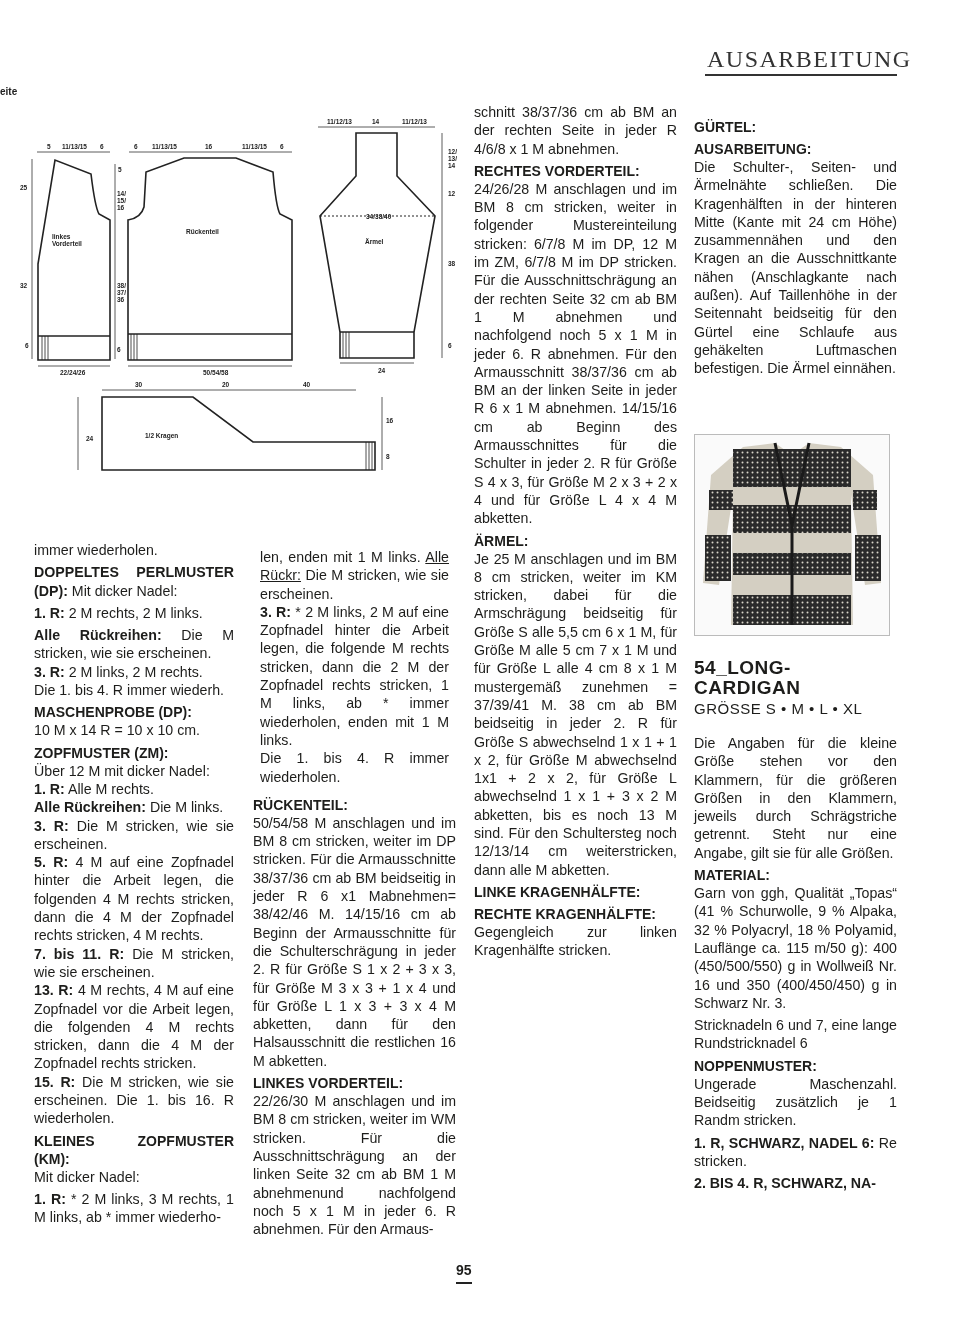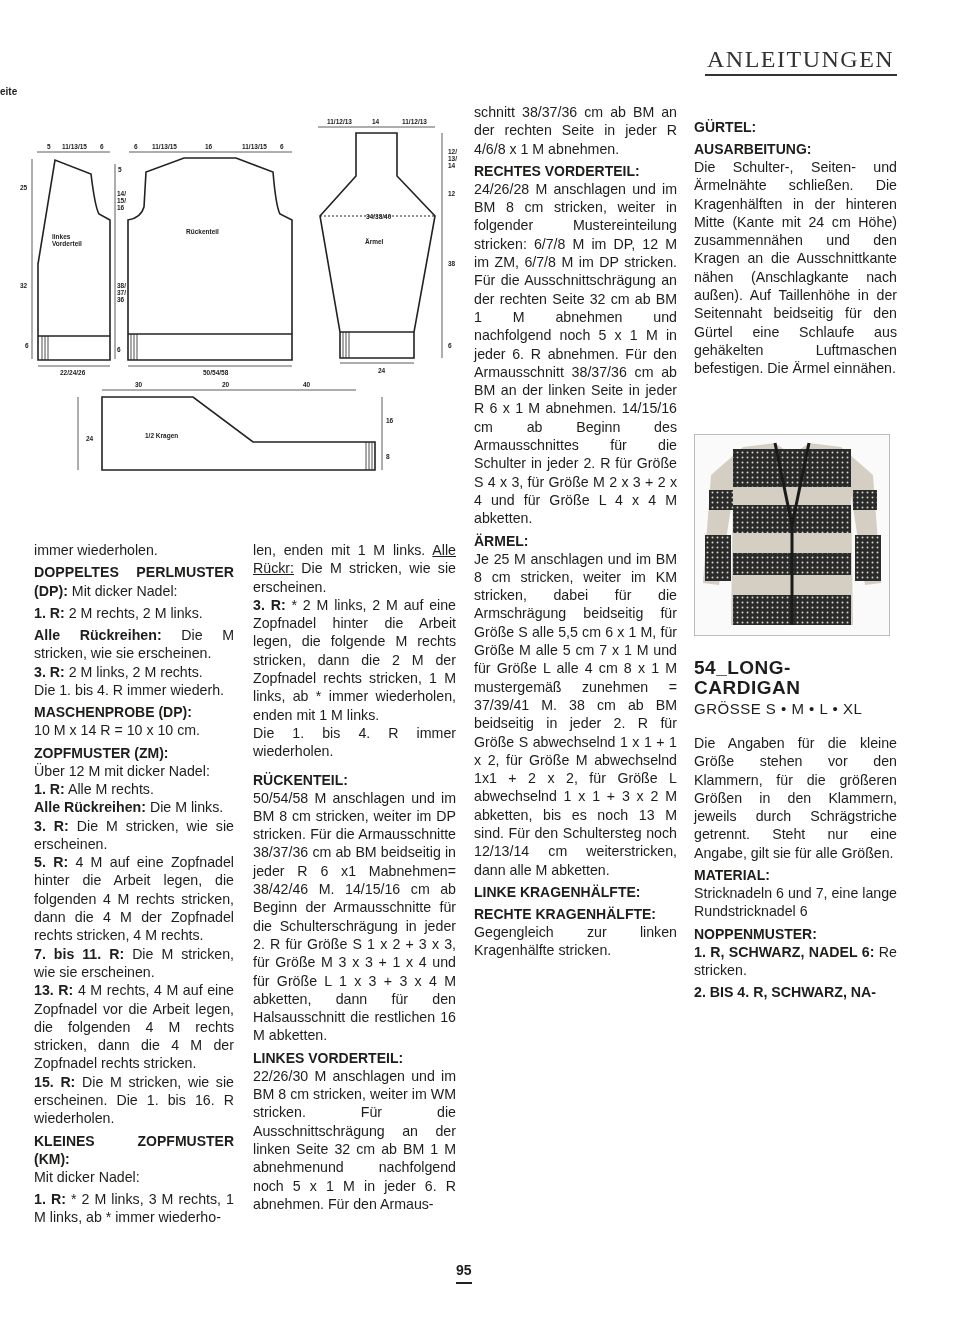--- a/index.html
+++ b/index.html
@@ -25,21 +25,21 @@
   .title-sizes { font-size:15px; margin-top:2px; letter-spacing:0.5px; }
   #c5 { left:694px; top:734px; width:203px; }
   .page-num { position:absolute; left:456px; top:1262px; font-size:14px; font-weight:bold; }
   .page-num-rule { position:absolute; left:456px; top:1282px; width:16px; height:2px; background:#222; }
   svg text { font-family:"Liberation Sans","DejaVu Sans",sans-serif; }
 </style>
 </head>
 <body>
 
 <div class="page-edge">eite</div>
-<div class="header-title">ANLEITUNGEN</div>
+<div class="header-title">AUSARBEITUNG</div>
 <div class="header-rule"></div>
 
 <svg class="diagram" width="470" height="400" viewBox="0 0 470 400">
   <g stroke="#222" fill="none" stroke-width="1.6">
 
     <path d="M38 172 L55 68 L91 82 Q95 115 99 122 L110 128 L110 268 L38 268 Z"></path>
     <line x1="38" y1="244" x2="110" y2="244"></line>
     <line x1="42" y1="244" x2="42" y2="268" stroke-width="0.8"></line>
       <line x1="45" y1="244" x2="45" y2="268" stroke-width="0.8"></line>
       <line x1="48" y1="244" x2="48" y2="268" stroke-width="0.8"></line>
@@ -147,21 +147,21 @@
     <span class="b">7. bis 11. R:</span> <span>Die M stricken, wie sie erscheinen.</span><br>
     <span class="b">13. R:</span> <span>4 M rechts, 4 M auf eine Zopfnadel vor die Arbeit legen, die folgenden 4 M rechts stricken, dann die 4 M der Zopfnadel rechts stricken.</span><br>
     <span class="b">15. R:</span> <span>Die M stricken, wie sie erscheinen. Die 1. bis 16. R wiederholen.</span>
   </p>
   <h4>KLEINES ZOPFMUSTER (KM):</h4>
   <p>Mit dicker Nadel:</p>
   <p><span class="b">1. R:</span> <span>* 2 M links, 3 M rechts, 1 M links, ab * immer wiederho-</span></p>
 </div>
 
 <div class="col" id="c2">
-  <p style="margin:0">
+  <p style="margin:7px">
     <span>len, enden mit 1 M links.</span>
     <span class="u">Alle Rückr:</span> <span>Die M stricken, wie sie erscheinen.</span><br>
     <span class="b">3. R:</span> <span>* 2 M links, 2 M auf eine Zopfnadel hinter die Arbeit legen, die folgende M rechts stricken, dann die 2 M der Zopfnadel rechts stricken, 1 M links, ab * immer wiederholen, enden mit 1 M links.</span><br>
     <span>Die 1. bis 4. R immer wiederholen.</span>
   </p>
   <h4 style="margin-top:10px">RÜCKENTEIL:</h4>
   <p>50/54/58 M anschlagen und im BM 8 cm stricken, weiter im DP stricken. Für die Armausschnitte 38/37/36 cm ab BM beidseitig in jeder R 6 x1 Mabnehmen= 38/42/46 M. 14/15/16 cm ab Beginn der Armausschnitte für die Schulterschrägung in jeder 2. R für Größe S 1 x 2 + 3 x 3, für Größe M 3 x 3 + 1 x 4 und für Größe L 1 x 3 + 3 x 4 M abketten, dann für den Halsausschnitt die restlichen 16 M abketten.</p>
   <h4>LINKES VORDERTEIL:</h4>
   <p>22/26/30 M anschlagen und im BM 8 cm stricken, weiter im WM stricken. Für die Ausschnittschrägung an der linken Seite 32 cm ab BM 1 M abnehmenund nachfolgend noch 5 x 1 M in jeder 6. R abnehmen. Für den Armaus-</p>
 </div>
@@ -208,20 +208,22 @@
 
 <div class="title-block">
   <div class="title-main">54_LONG-</div>
   <div class="title-main">CARDIGAN</div>
   <div class="title-sizes">GRÖSSE S • M • L • XL</div>
 </div>
 
 <div class="col" id="c5">
   <p>Die Angaben für die kleine Größe stehen vor den Klammern, für die größeren Größen in den Klammern, jeweils durch Schrägstriche getrennt. Steht nur eine Angabe, gilt sie für alle Größen.</p>
   <h4>MATERIAL:</h4>
+  <p>Garn von ggh, Qualität „Topas“ (41 % Schurwolle, 9 % Alpaka, 32 % Polyacryl, 18 % Polyamid, Lauflänge ca. 115 m/50 g): 400 (450/500/550) g in Wollweiß Nr. 16 und 350 (400/450/450) g in Schwarz Nr. 3.</p>
   <p>Stricknadeln 6 und 7, eine lange Rundstricknadel 6</p>
   <h4>NOPPENMUSTER:</h4>
+  <p>Ungerade Maschenzahl. Beidseitig zusätzlich je 1 Randm stricken.</p>
   <p><span class="b">1. R, SCHWARZ, NADEL 6:</span> <span>Re stricken.</span></p>
   <p><span class="b">2. BIS 4. R, SCHWARZ, NA-</span></p>
 </div>
 
 <div class="page-num">95</div>
 <div class="page-num-rule"></div>
 
 </body></html>

